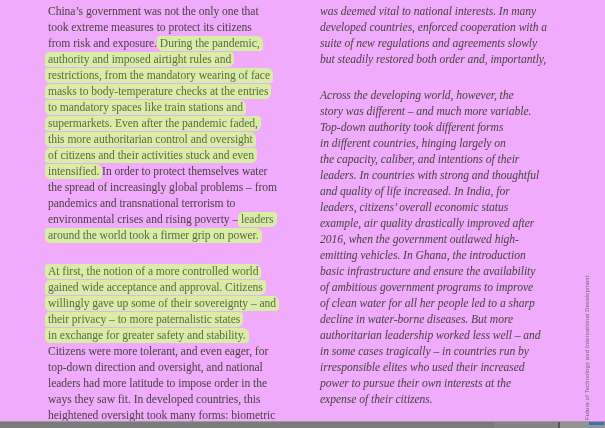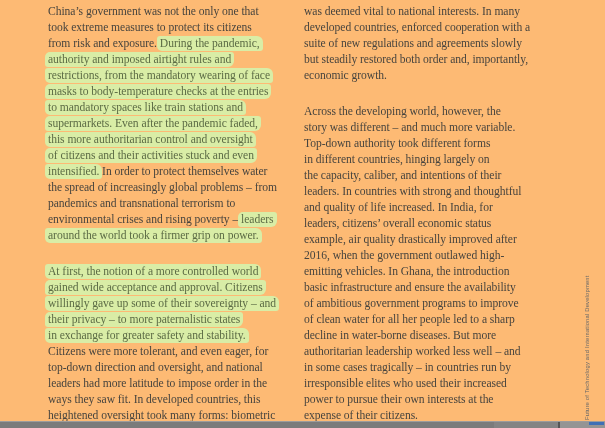--- a/index.html
+++ b/index.html
@@ -6,30 +6,30 @@
     --hl:#d9eda6;
     --txt:#47443e;
     --hl-txt:#5c6b45;
     --bar:#848484;
     --accent:#3f6fb5;
   }
   html,body{margin:0;padding:0;background:#fff;}
   .page{
     position:relative;
     width:605px;height:428px;
-    background:#fdba74;
+    background:#f0abfc;
     overflow:hidden;
     font-family:"Liberation Serif", serif;
     font-size:11.6px;
     color:var(--txt);
     letter-spacing:-0.05px;
   }
   .col{position:absolute;top:4px;}
   .col-left{left:48px;}
-  .col-right{left:304px;}
+  .col-right{left:320px;font-style:italic;}
   .para + .para{margin-top:20px;}
   .line{height:16px;line-height:16px;white-space:pre;}
   .seg{display:inline;}
   .hl{
     background:var(--hl);
     color:var(--hl-txt);
     padding:1px 3px;
     margin:0 -3px;
     border-radius:5px 3px 6px 3px;
   }
@@ -110,21 +110,20 @@
         <div class="line"><span class="seg">ways they saw fit. In developed countries, this</span></div>
         <div class="line"><span class="seg">heightened oversight took many forms: biometric</span></div>
       </div>
     </div>
   <div class="col col-right">
       <div class="para">
         <div class="line"><span class="seg">was deemed vital to national interests. In many</span></div>
         <div class="line"><span class="seg">developed countries, enforced cooperation with a</span></div>
         <div class="line"><span class="seg">suite of new regulations and agreements slowly</span></div>
         <div class="line"><span class="seg">but steadily restored both order and, importantly,</span></div>
-        <div class="line"><span class="seg">economic growth.</span></div>
       </div>
       <div class="para">
         <div class="line"><span class="seg">Across the developing world, however, the</span></div>
         <div class="line"><span class="seg">story was different – and much more variable.</span></div>
         <div class="line"><span class="seg">Top-down authority took different forms</span></div>
         <div class="line"><span class="seg">in different countries, hinging largely on</span></div>
         <div class="line"><span class="seg">the capacity, caliber, and intentions of their</span></div>
         <div class="line"><span class="seg">leaders. In countries with strong and thoughtful</span></div>
         <div class="line"><span class="seg">and quality of life increased. In India, for</span></div>
         <div class="line"><span class="seg">leaders, citizens’ overall economic status</span></div>

